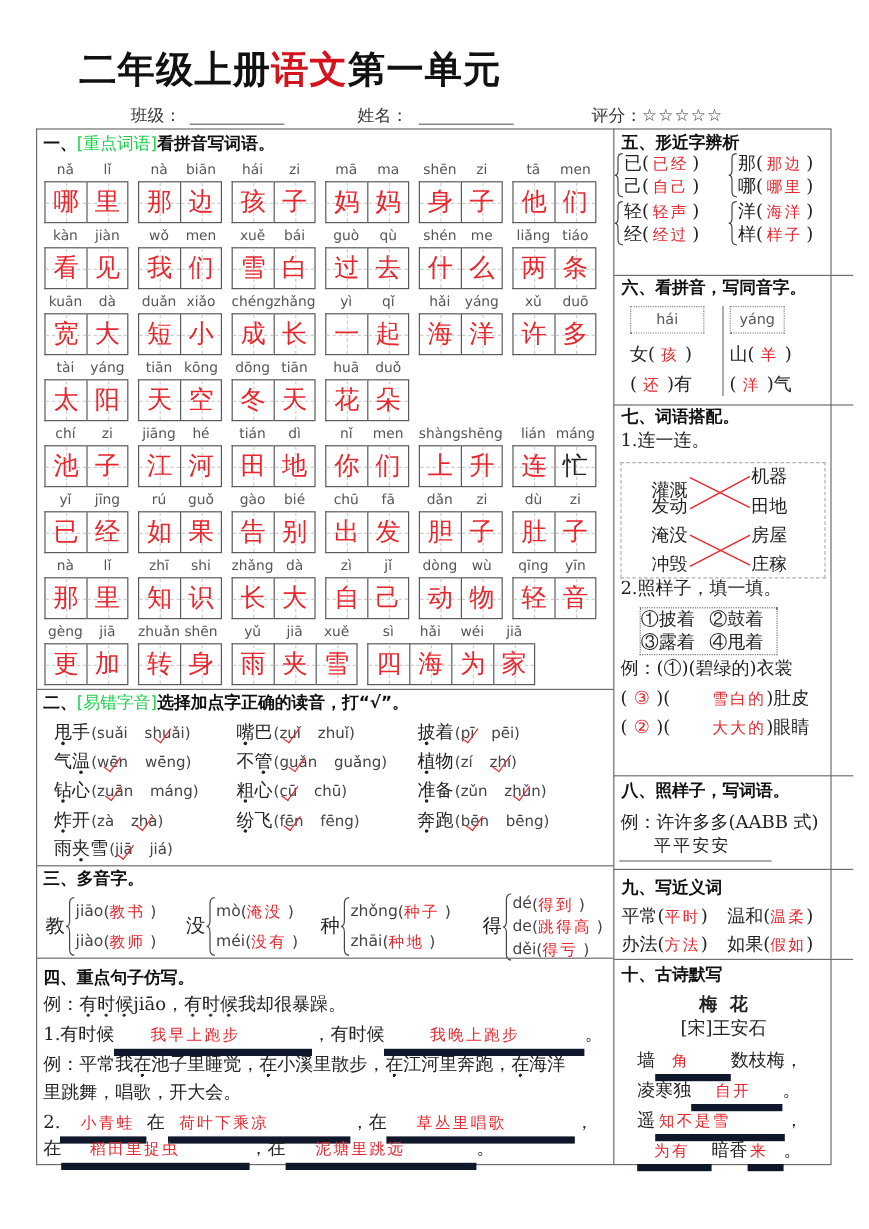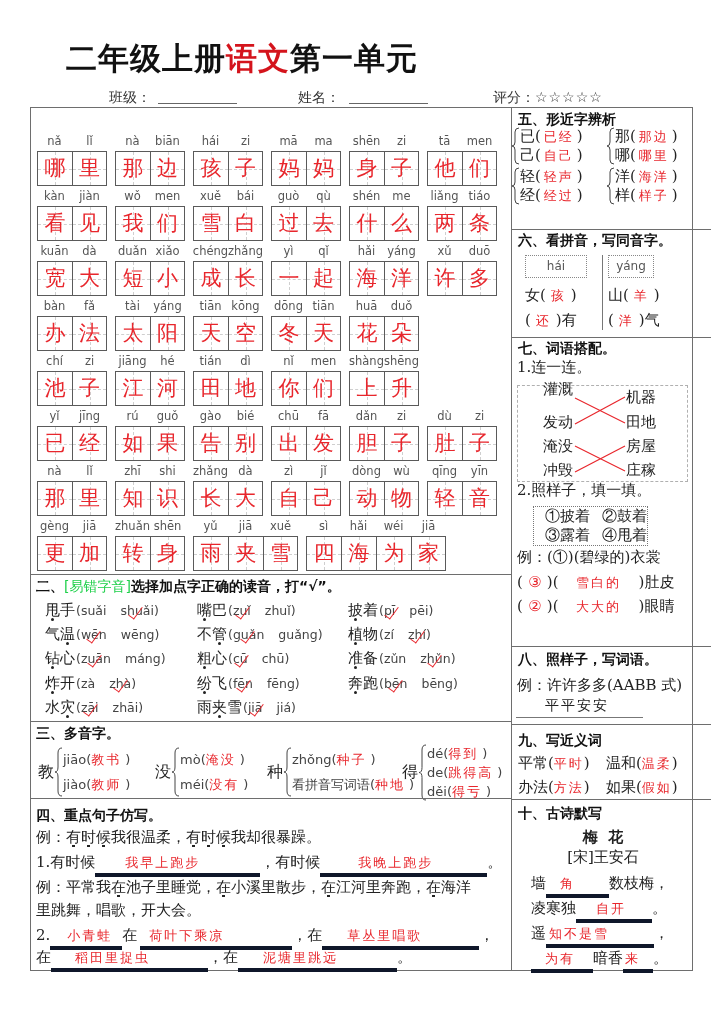--- a/index.html
+++ b/index.html
@@ -45,50 +45,51 @@
 
 .grp{position:absolute;display:flex;align-items:center}
 .bc{font-size:16px;margin-right:1px}
 .brace{display:block}
 .brace path{fill:none;stroke:#444;stroke-width:1}
 .lines{display:flex;flex-direction:column}
 .ln{font-family:"DejaVu Sans","Liberation Sans",sans-serif;font-size:13px;color:#444;white-space:nowrap;display:flex;align-items:center}
 .ln .paren .ans{padding-right:4px}
 
 .tl{position:absolute;left:6px;font-size:15px;line-height:22px;white-space:nowrap;color:#222}
-.bl{display:inline-block;border-bottom:4px solid #0f172a;line-height:20px;white-space:nowrap;vertical-align:baseline}
+.bl{display:inline-block;border-bottom:6px solid #0f172a;line-height:20px;white-space:nowrap;vertical-align:baseline}
 
 .rl{position:absolute;font-size:15px;line-height:22px;white-space:nowrap;color:#222}
 .bg{position:absolute;display:flex;align-items:center}
 .bg .lines .rline{height:19px;line-height:19px;font-size:15px;white-space:nowrap}
 .pybox{position:absolute;top:25px;height:23px;border:1px dotted #888;font-family:"DejaVu Sans","Liberation Sans",sans-serif;font-size:12px;color:#555;text-align:center;line-height:21px}
 .vline{position:absolute;border-left:1px solid #777}
 .s6 .paren .ans{padding:0 5px}
 .dbox{position:absolute;border:1px dashed #b0b0b0}
-.dotbox{position:absolute;border:1px dotted #777;display:flex;flex-direction:column;align-items:flex-end;justify-content:center}
+.dotbox{position:absolute;border:1px dotted #777;display:flex;flex-direction:column;align-items:flex-start;justify-content:center}
 .dotbox .ol{font-size:15px;line-height:19px;white-space:nowrap}
 .dotbox .ol span+span{margin-left:12px}
 .num{display:inline-block;width:24px;text-align:center;color:#e8262c;font-size:15px}
-.adj{display:inline-block;width:80px;text-align:center}
+.adj{display:inline-block;width:80px;text-align:right}
 .center{left:0;width:182px;text-align:center}
 </style>
 </head>
 <body>
 
 <div class="abs title"><span>二年级上册</span><span class="accent">语文</span><span>第一单元</span></div>
 
 <div class="abs info" style="left:109px">班级：</div>
 <div class="abs uline" style="left:158px;width:79px"></div>
 <div class="abs info" style="left:298px">姓名：</div>
 <div class="abs uline" style="left:349px;width:79px"></div>
 <div class="abs info" style="left:493px"><span>评分：</span><span class="stars">☆☆☆☆☆</span></div>
 
 <div class="abs frame"></div>
 
 <div class="sec L" style="top:107px;height:467px;border-top:none">
+  <div class="h" style="top:3px"><span>一、</span><span class="tag">[重点词语]</span><span>看拼音写词语。</span></div>
 
   <div class="row" style="top:24px">
     <div class="w">
         <div class="c">
           <span class="py">nǎ</span>
           <span class="bx">哪</span>
         </div>
         <div class="c">
           <span class="py">lǐ</span>
           <span class="bx">里</span>
@@ -268,30 +269,20 @@
         <div class="c">
           <span class="py">duō</span>
           <span class="bx">多</span>
         </div>
       </div>
   </div>
 
   <div class="row" style="top:189px">
     <div class="w">
         <div class="c">
-          <span class="py">bàn</span>
-          <span class="bx">办</span>
-        </div>
-        <div class="c">
-          <span class="py">fǎ</span>
-          <span class="bx">法</span>
-        </div>
-      </div>
-    <div class="w">
-        <div class="c">
           <span class="py">tài</span>
           <span class="bx">太</span>
         </div>
         <div class="c">
           <span class="py">yáng</span>
           <span class="bx">阳</span>
         </div>
       </div>
     <div class="w">
         <div class="c">
@@ -367,20 +358,30 @@
         </div>
       </div>
     <div class="w">
         <div class="c">
           <span class="py">shàng</span>
           <span class="bx">上</span>
         </div>
         <div class="c">
           <span class="py">shēng</span>
           <span class="bx">升</span>
+        </div>
+      </div>
+    <div class="w">
+        <div class="c">
+          <span class="py">lián</span>
+          <span class="bx">连</span>
+        </div>
+        <div class="c">
+          <span class="py">máng</span>
+          <span class="bx given">忙</span>
         </div>
       </div>
   </div>
 
   <div class="row" style="top:299px">
     <div class="w">
         <div class="c">
           <span class="py">yǐ</span>
           <span class="bx">已</span>
         </div>
@@ -603,24 +604,20 @@
         <span class="wd"><span></span><span class="dt">炸</span><span>开</span></span>
         <span class="opts"><span class="op"><span>zà</span></span><span class="op op2"><span>zhà</span><span class="chk"></span></span></span>
       </div>
     <div class="it">
         <span class="wd"><span></span><span class="dt">纷</span><span>飞</span></span>
         <span class="opts"><span class="op"><span>fēn</span><span class="chk"></span></span><span class="op op2"><span>fēng</span></span></span>
       </div>
     <div class="it">
         <span class="wd"><span></span><span class="dt">奔</span><span>跑</span></span>
         <span class="opts"><span class="op"><span>bēn</span><span class="chk"></span></span><span class="op op2"><span>bēng</span></span></span>
-      </div>
-    <div class="it">
-        <span class="wd"><span>水</span><span class="dt">灾</span><span></span></span>
-        <span class="opts"><span class="op"><span>zāi</span><span class="chk"></span></span><span class="op op2"><span>zhāi</span></span></span>
       </div>
     <div class="it">
         <span class="wd"><span>雨</span><span class="dt">夹</span><span>雪</span></span>
         <span class="opts"><span class="op"><span>jiā</span><span class="chk"></span></span><span class="op op2"><span>jiá</span></span></span>
       </div>
   </div>
 </div>
 
 <div class="sec L" style="top:721px;height:77px">
   <div class="h" style="top:1px">三、多音字。</div>
@@ -663,21 +660,21 @@
     <span class="bc">种</span>
     <svg class="brace" width="8" height="50">
         <path d="M7,1 Q3,1 3,6 L3,20 Q3,25 0,25 Q3,25 3,30 L3,44 Q3,49 7,49"></path>
       </svg>
     <div class="lines">
       <div class="ln" style="height:25px">
           <span>zhǒng</span>
           <span class="paren"><span class="ans">种子</span></span>
         </div>
       <div class="ln" style="height:25px">
-          <span>看拼音写词语</span>
+          <span>zhāi</span>
           <span class="paren"><span class="ans">种地</span></span>
         </div>
     </div>
   </div>
 
   <div class="grp" style="left:372px;top:22px;height:57px">
     <span class="bc">得</span>
     <svg class="brace" width="8" height="57">
         <path d="M7,1 Q3,1 3,6 L3,23.5 Q3,28.5 0,28.5 Q3,28.5 3,33.5 L3,51 Q3,56 7,56"></path>
       </svg>
@@ -693,21 +690,21 @@
       <div class="ln" style="height:19px">
           <span>děi</span>
           <span class="paren"><span class="ans">得亏</span></span>
         </div>
     </div>
   </div>
 </div>
 
 <div class="sec L" style="top:798px;height:172px">
   <div class="h" style="top:6px">四、重点句子仿写。</div>
-  <div class="tl" style="top:27px"><span>例：</span><span class="dts">有时候</span><span>我很温柔，</span><span class="dts">有时候</span><span>我却很暴躁。</span></div>
+  <div class="tl" style="top:27px"><span>例：</span><span class="dts">有时候</span><span>jiāo，</span><span class="dts">有时候</span><span>我却很暴躁。</span></div>
   <div class="tl" style="top:52px"><span>1.有时候</span><span class="bl" style="width:165px;padding-left:30px"><span class="ans">我早上跑步</span></span><span>，有时候</span><span class="bl" style="width:167px;padding-left:38px"><span class="ans">我晚上跑步</span></span><span>。</span></div>
   <div class="tl" style="top:77px"><span>例：平常我</span><span class="dts">在</span><span>池子里睡觉，</span><span class="dts">在</span><span>小溪里散步，</span><span class="dts">在</span><span>江河里奔跑，</span><span class="dts">在</span><span>海洋</span></div>
   <div class="tl" style="top:100px">里跳舞，唱歌，开大会。</div>
   <div class="tl" style="top:125px"><span>2.</span><span class="bl" style="width:72px;padding-left:17px"><span class="ans">小青蛙</span></span><span>在</span><span class="bl" style="width:152px;padding-left:9px;margin-left:3px"><span class="ans">荷叶下乘凉</span></span><span>，在</span><span class="bl" style="width:157px;padding-left:25px"><span class="ans">草丛里唱歌</span></span><span>，</span></div>
   <div class="tl" style="top:147px"><span>在</span><span class="bl" style="width:157px;padding-left:24px"><span class="ans">稻田里捉虫</span></span><span>，在</span><span class="bl" style="width:159px;padding-left:25px"><span class="ans">泥塘里跳远</span></span><span>。</span></div>
 </div>
 
 <div class="sec R" style="top:107px;height:122px;border-top:none">
   <div class="h" style="top:2px">五、形近字辨析</div>
   <div class="bg" style="left:0;top:20px">
@@ -756,21 +753,21 @@
   <div class="rl" style="left:13px;top:54px"><span>女</span><span class="paren"><span class="ans">孩</span></span><span></span></div>
   <div class="rl" style="left:13px;top:79px"><span></span><span class="paren"><span class="ans">还</span></span><span>有</span></div>
   <div class="rl" style="left:96px;top:54px"><span>山</span><span class="paren"><span class="ans">羊</span></span><span></span></div>
   <div class="rl" style="left:96px;top:79px"><span></span><span class="paren"><span class="ans">洋</span></span><span>气</span></div>
 </div>
 
 <div class="sec R" style="top:337px;height:309px">
   <div class="h" style="top:0">七、词语搭配。</div>
   <div class="rl" style="left:5px;top:18px">1.连一连。</div>
   <div class="dbox" style="left:5px;top:47px;width:171px;height:97px"></div>
-  <div class="rl" style="left:31px;top:40px">灌溉</div>
+  <div class="rl" style="left:31px;top:59px">灌溉</div>
   <div class="rl" style="left:31px;top:73px">发动</div>
   <div class="rl" style="left:31px;top:97px">淹没</div>
   <div class="rl" style="left:31px;top:121px">冲毁</div>
   <div class="rl" style="left:114px;top:48px">机器</div>
   <div class="rl" style="left:114px;top:73px">田地</div>
   <div class="rl" style="left:114px;top:97px">房屋</div>
   <div class="rl" style="left:114px;top:121px">庄稼</div>
   <svg class="abs" style="left:0;top:0" width="182" height="150">
     <g stroke="#e8262c" stroke-width="1.2" fill="none">
       <line x1="63" y1="60" x2="113" y2="85"></line>

